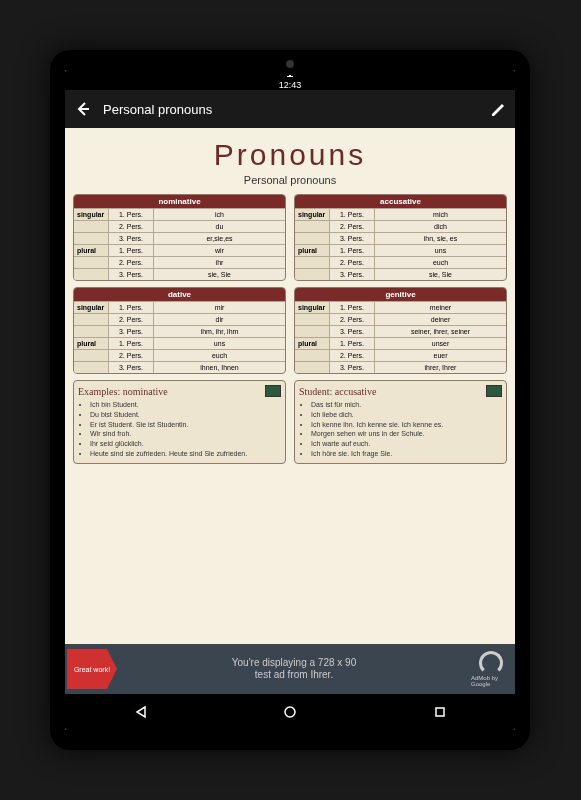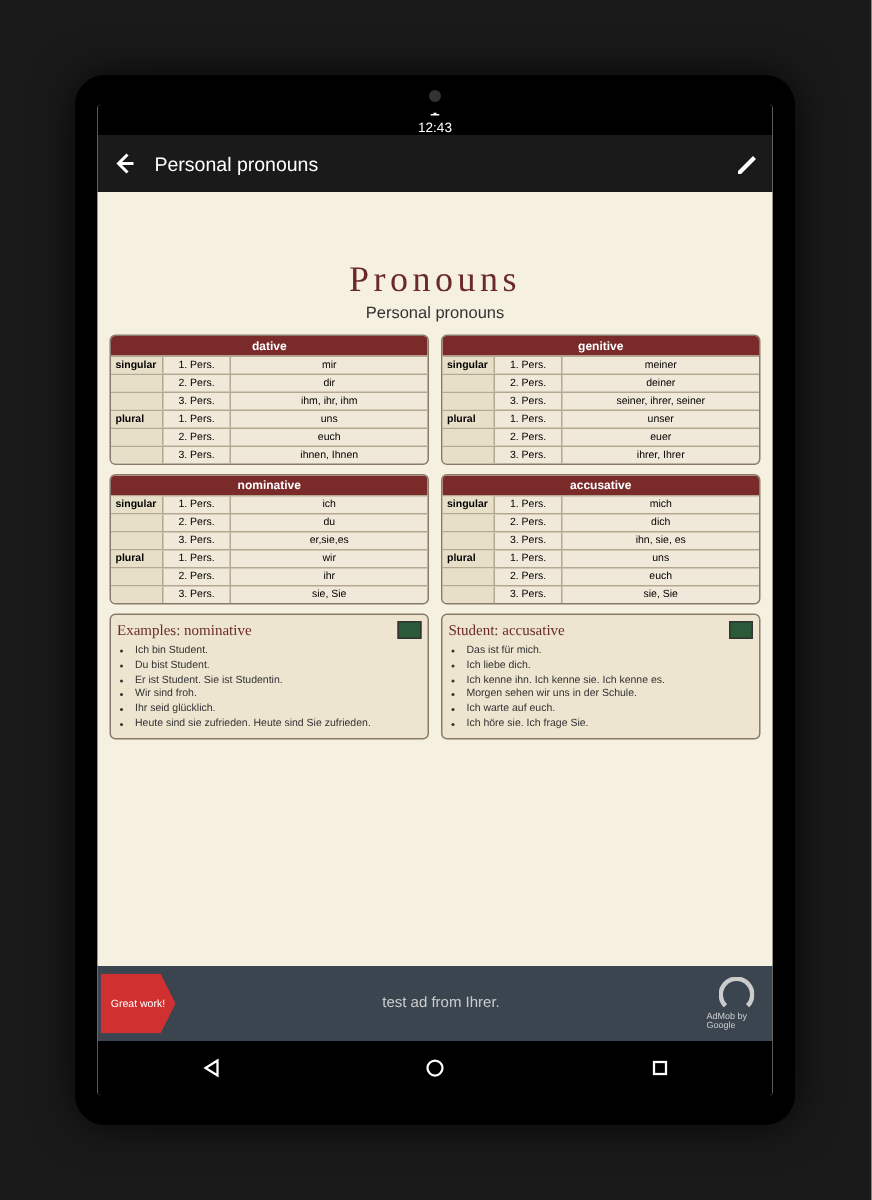--- a/index.html
+++ b/index.html
@@ -6,21 +6,21 @@
   body { background: #1a1a1a; width: 581px; height: 800px; font-family: Arial, sans-serif; overflow: hidden; position: relative; }
   .tablet-frame { position: absolute; top: 50px; left: 50px; width: 480px; height: 700px; background: #000; border-radius: 20px; padding: 20px 15px; box-shadow: 0 0 30px rgba(0,0,0,0.8); }
   .screen { width: 100%; height: 100%; background: #f5f0e0; border-radius: 2px; overflow: hidden; display: flex; flex-direction: column; }
   .camera { position: absolute; top: 10px; left: 50%; transform: translateX(-50%); width: 8px; height: 8px; background: #333; border-radius: 50%; }
   .statusbar { height: 20px; background: #000; display: flex; justify-content: flex-end; align-items: center; padding: 0 6px; gap: 3px; font-size: 9px; color: #fff; flex-direction: column; }
   .appbar { height: 38px; background: #1a1a1a; display: flex; align-items: center; padding: 0 8px; gap: 10px; color: #fff; }
   .appbar .back { width: 20px; height: 20px; display:flex; align-items:center; justify-content:center; cursor:pointer; }
   .appbar .title { flex: 1; font-size: 13px; }
   .appbar .edit { width: 20px; height: 20px; display:flex; align-items:center; justify-content:center; cursor:pointer; }
   .content { flex: 1; background: #f5f0e0; padding: 10px 8px; overflow: auto; font-size: 8px; }
-  .page-title { text-align: center; font-family: Liberation Serif, serif; font-size: 24px; color: #6b2a2a; letter-spacing: 3px; margin-top: 36px; }
+  .page-title { text-align: center; font-family: Liberation Sans, sans-serif; font-size: 30px; color: #6b2a2a; letter-spacing: 3px; }
   .page-subtitle { text-align: center; font-size: 11px; color: #333; margin: 2px 0 8px; }
   .tables-row { display: flex; gap: 8px; margin-bottom: 6px; }
   .ptable { flex: 1; border: 1px solid #8a7a6a; border-radius: 4px; overflow: hidden; background: #f0e8d8; }
   .ptable-header { background: #7b2a2a; color: #fff; text-align: center; padding: 2px; font-size: 8px; font-weight: bold; }
   .ptable-row { display: flex; border-top: 1px solid #b5a890; }
   .ptable-row > div { padding: 2px 3px; font-size: 7px; text-align: center; }
   .cell-num { width: 35px; background: #e8dfc8; text-align: left !important; font-weight: bold; border-right: 1px solid #b5a890; }
   .cell-pers { width: 45px; border-right: 1px solid #b5a890; }
   .cell-val { flex: 1; }
   .examples-row { display: flex; gap: 8px; margin-top: 6px; }
@@ -67,20 +67,93 @@
             <path d="M2 12 L10 4 L12 6 L4 14 L2 14 Z M10 4 L12 2 L14 4 L12 6 Z" fill="#fff"></path>
           </svg>
       </div>
     </div>
     <div class="content">
       <div class="page-title">Pronouns</div>
       <div class="page-subtitle">Personal pronouns</div>
 
       <div class="tables-row">
         <div class="ptable">
+          <div class="ptable-header">nominative</div>
+          <div id="tbl-nom">
+              <div class="ptable-row">
+                <div class="cell-num">singular</div>
+                <div class="cell-pers">1. Pers.</div>
+                <div class="cell-val">ich</div>
+              </div>
+              <div class="ptable-row">
+                <div class="cell-num"></div>
+                <div class="cell-pers">2. Pers.</div>
+                <div class="cell-val">du</div>
+              </div>
+              <div class="ptable-row">
+                <div class="cell-num"></div>
+                <div class="cell-pers">3. Pers.</div>
+                <div class="cell-val">er,sie,es</div>
+              </div>
+              <div class="ptable-row">
+                <div class="cell-num">plural</div>
+                <div class="cell-pers">1. Pers.</div>
+                <div class="cell-val">wir</div>
+              </div>
+              <div class="ptable-row">
+                <div class="cell-num"></div>
+                <div class="cell-pers">2. Pers.</div>
+                <div class="cell-val">ihr</div>
+              </div>
+              <div class="ptable-row">
+                <div class="cell-num"></div>
+                <div class="cell-pers">3. Pers.</div>
+                <div class="cell-val">sie, Sie</div>
+              </div>
+            </div>
+        </div>
+        <div class="ptable">
+          <div class="ptable-header">accusative</div>
+          <div id="tbl-acc">
+              <div class="ptable-row">
+                <div class="cell-num">singular</div>
+                <div class="cell-pers">1. Pers.</div>
+                <div class="cell-val">mich</div>
+              </div>
+              <div class="ptable-row">
+                <div class="cell-num"></div>
+                <div class="cell-pers">2. Pers.</div>
+                <div class="cell-val">dich</div>
+              </div>
+              <div class="ptable-row">
+                <div class="cell-num"></div>
+                <div class="cell-pers">3. Pers.</div>
+                <div class="cell-val">ihn, sie, es</div>
+              </div>
+              <div class="ptable-row">
+                <div class="cell-num">plural</div>
+                <div class="cell-pers">1. Pers.</div>
+                <div class="cell-val">uns</div>
+              </div>
+              <div class="ptable-row">
+                <div class="cell-num"></div>
+                <div class="cell-pers">2. Pers.</div>
+                <div class="cell-val">euch</div>
+              </div>
+              <div class="ptable-row">
+                <div class="cell-num"></div>
+                <div class="cell-pers">3. Pers.</div>
+                <div class="cell-val">sie, Sie</div>
+              </div>
+            </div>
+        </div>
+      </div>
+
+      <div class="tables-row">
+        <div class="ptable">
           <div class="ptable-header">dative</div>
           <div id="tbl-dat">
               <div class="ptable-row">
                 <div class="cell-num">singular</div>
                 <div class="cell-pers">1. Pers.</div>
                 <div class="cell-val">mir</div>
               </div>
               <div class="ptable-row">
                 <div class="cell-num"></div>
                 <div class="cell-pers">2. Pers.</div>
@@ -133,93 +206,20 @@
               </div>
               <div class="ptable-row">
                 <div class="cell-num"></div>
                 <div class="cell-pers">2. Pers.</div>
                 <div class="cell-val">euer</div>
               </div>
               <div class="ptable-row">
                 <div class="cell-num"></div>
                 <div class="cell-pers">3. Pers.</div>
                 <div class="cell-val">ihrer, Ihrer</div>
-              </div>
-            </div>
-        </div>
-      </div>
-
-      <div class="tables-row">
-        <div class="ptable">
-          <div class="ptable-header">nominative</div>
-          <div id="tbl-nom">
-              <div class="ptable-row">
-                <div class="cell-num">singular</div>
-                <div class="cell-pers">1. Pers.</div>
-                <div class="cell-val">ich</div>
-              </div>
-              <div class="ptable-row">
-                <div class="cell-num"></div>
-                <div class="cell-pers">2. Pers.</div>
-                <div class="cell-val">du</div>
-              </div>
-              <div class="ptable-row">
-                <div class="cell-num"></div>
-                <div class="cell-pers">3. Pers.</div>
-                <div class="cell-val">er,sie,es</div>
-              </div>
-              <div class="ptable-row">
-                <div class="cell-num">plural</div>
-                <div class="cell-pers">1. Pers.</div>
-                <div class="cell-val">wir</div>
-              </div>
-              <div class="ptable-row">
-                <div class="cell-num"></div>
-                <div class="cell-pers">2. Pers.</div>
-                <div class="cell-val">ihr</div>
-              </div>
-              <div class="ptable-row">
-                <div class="cell-num"></div>
-                <div class="cell-pers">3. Pers.</div>
-                <div class="cell-val">sie, Sie</div>
-              </div>
-            </div>
-        </div>
-        <div class="ptable">
-          <div class="ptable-header">accusative</div>
-          <div id="tbl-acc">
-              <div class="ptable-row">
-                <div class="cell-num">singular</div>
-                <div class="cell-pers">1. Pers.</div>
-                <div class="cell-val">mich</div>
-              </div>
-              <div class="ptable-row">
-                <div class="cell-num"></div>
-                <div class="cell-pers">2. Pers.</div>
-                <div class="cell-val">dich</div>
-              </div>
-              <div class="ptable-row">
-                <div class="cell-num"></div>
-                <div class="cell-pers">3. Pers.</div>
-                <div class="cell-val">ihn, sie, es</div>
-              </div>
-              <div class="ptable-row">
-                <div class="cell-num">plural</div>
-                <div class="cell-pers">1. Pers.</div>
-                <div class="cell-val">uns</div>
-              </div>
-              <div class="ptable-row">
-                <div class="cell-num"></div>
-                <div class="cell-pers">2. Pers.</div>
-                <div class="cell-val">euch</div>
-              </div>
-              <div class="ptable-row">
-                <div class="cell-num"></div>
-                <div class="cell-pers">3. Pers.</div>
-                <div class="cell-val">sie, Sie</div>
               </div>
             </div>
         </div>
       </div>
 
       <div class="examples-row">
         <div class="example-box">
           <div class="example-header">
             <div class="example-title">Examples: nominative</div>
             <div class="example-icon"></div>
@@ -246,20 +246,21 @@
               <li>Ich warte auf euch.</li>
               <li>Ich höre sie. Ich frage Sie.</li>
             </ul>
         </div>
       </div>
     </div>
 
     <div class="adbar">
       <div class="ad-star">Great work!</div>
       <div class="ad-text">
+        <div>You're displaying a 728 x 90</div>
         <div>test ad from Ihrer.</div>
       </div>
       <div class="ad-logo">
         <div class="ad-logo-circle"></div>
         <div>AdMob by Google</div>
       </div>
     </div>
 
     <div class="navbar">
       <div class="navbtn">

